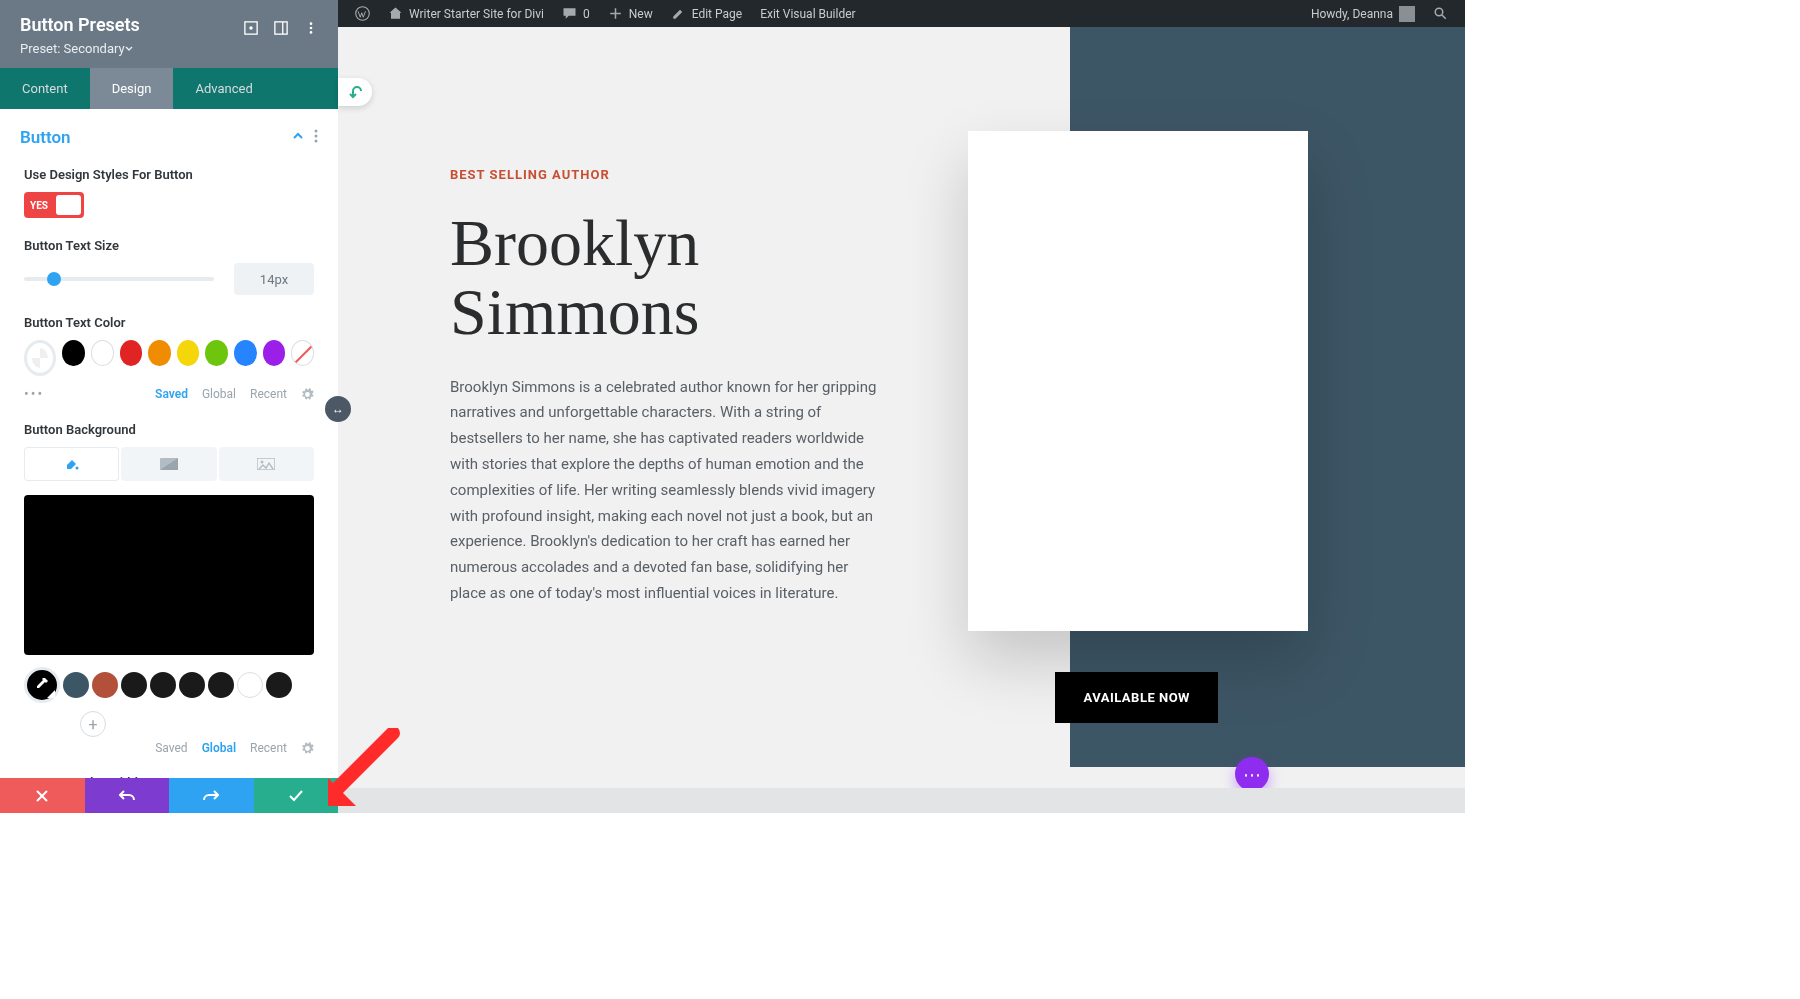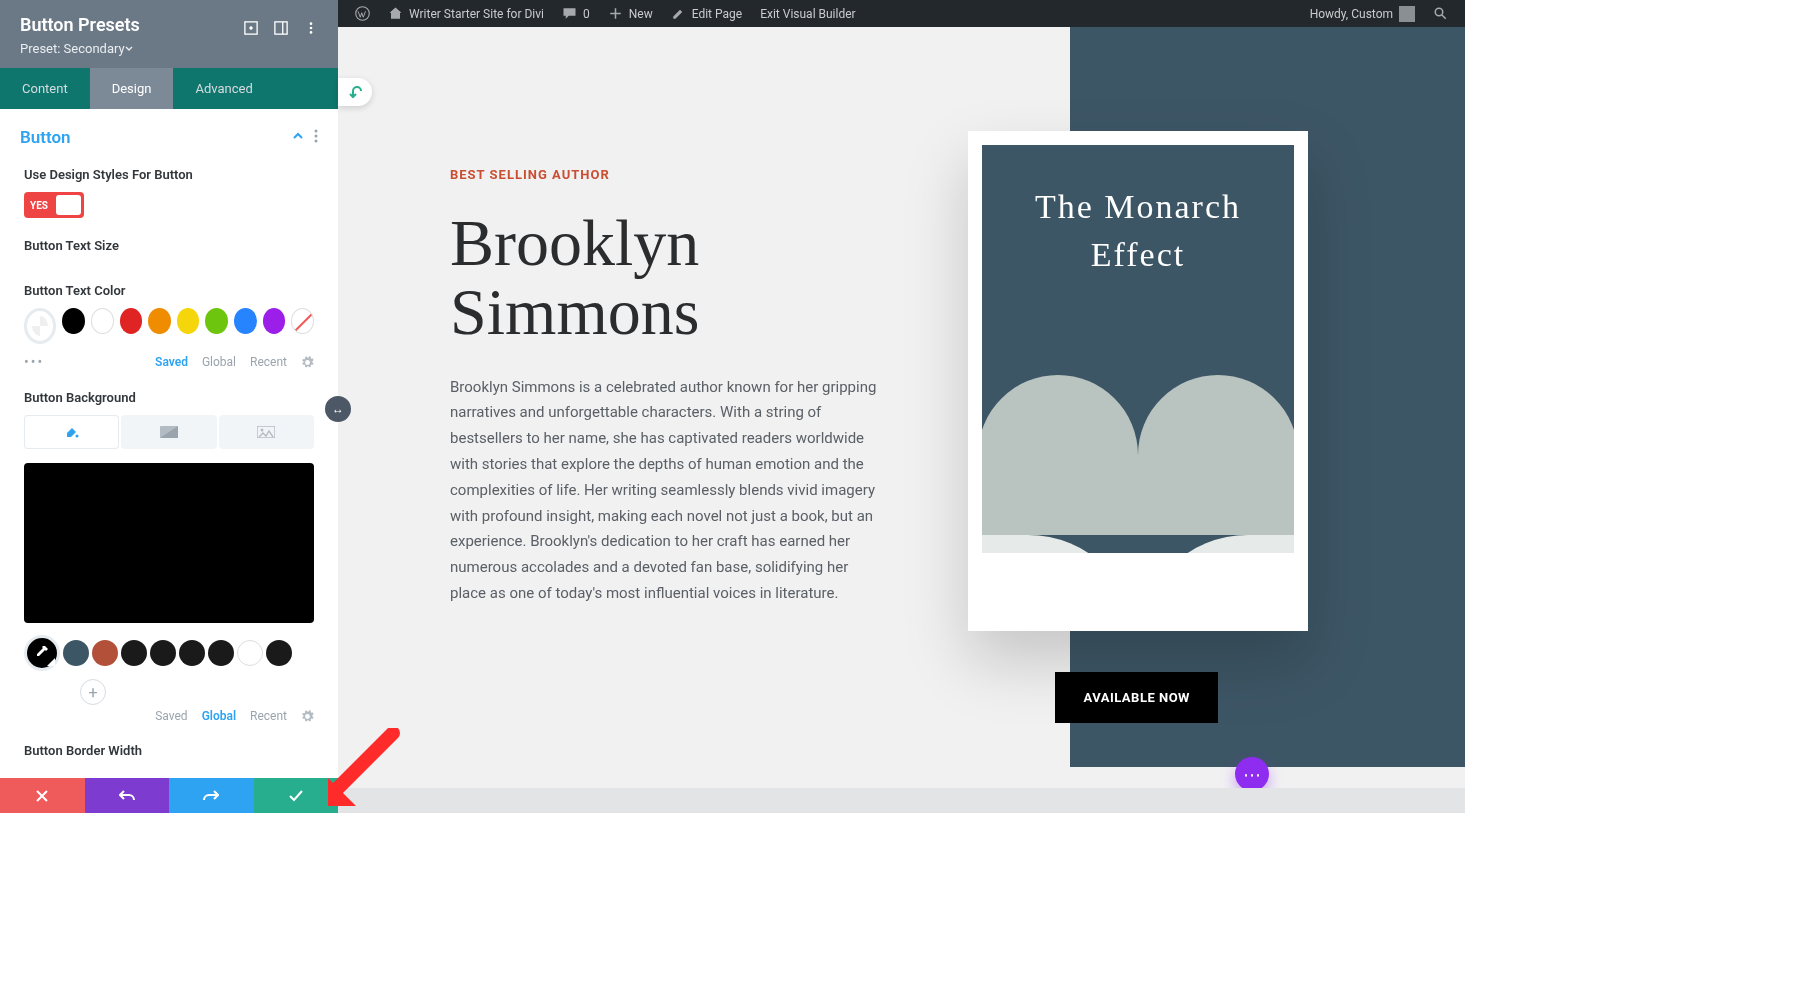--- a/index.html
+++ b/index.html
@@ -140,20 +140,26 @@
       <div class="opt">
         <div class="opt-label">Use Design Styles For Button</div>
         <div class="toggle">
           <span>YES</span>
             <div class="knob"></div>
         </div>
       </div>
 
       <div class="opt">
         <div class="opt-label">Button Text Size</div>
+        <div class="slider-row">
+          <div class="slider">
+              <div class="thumb" style="left:12%"></div>
+            </div>
+          <div class="valbox">14px</div>
+        </div>
       </div>
 
       <div class="opt">
         <div class="opt-label">Button Text Color</div>
         <div class="swatches">
           <div class="sw big"></div>
           <div class="sw" style="background:#000"></div>
           <div class="sw" style="background:#fff;border:1px solid #ddd"></div>
           <div class="sw" style="background:#e02424"></div>
           <div class="sw" style="background:#f08c00"></div>
@@ -257,27 +263,20 @@
   </div>
 
   <div class="canvas">
     <div class="dark-block"></div>
     <div class="hero">
       <div class="kicker">BEST SELLING AUTHOR</div>
       <div class="h1">Brooklyn<br>Simmons</div>
       <div class="para">Brooklyn Simmons is a celebrated author known for her gripping narratives and unforgettable characters. With a string of bestsellers to her name, she has captivated readers worldwide with stories that explore the depths of human emotion and the complexities of life. Her writing seamlessly blends vivid imagery with profound insight, making each novel not just a book, but an experience. Brooklyn's dedication to her craft has earned her numerous accolades and a devoted fan base, solidifying her place as one of today's most influential voices in literature.</div>
     </div>
     <div class="book">
-      <div class="book-cover">
-        <div class="book-title">The&nbsp;Monarch<br>Effect</div>
-        <div class="shape s1"></div>
-          <div class="shape s2"></div>
-          <div class="shape s3"></div>
-          <div class="shape s4"></div>
-      </div>
     </div>
     <div class="cta">AVAILABLE NOW</div>
     <div class="fab">⋯</div>
     <div class="pagefoot"></div>
   </div>
 
   <div class="wpbar">
     <div class="item">
         <svg viewBox="0 0 20 20">
           <circle cx="10" cy="10" r="9" fill="none" stroke="#a7aaad" stroke-width="1.5"></circle>
@@ -306,21 +305,21 @@
         <svg viewBox="0 0 20 20">
           <path d="M3 14l9-9 3 3-9 9H3v-3z" fill="#a7aaad"></path>
         </svg>
         <span>Edit Page</span>
       </div>
     <div class="item">
         <span>Exit Visual Builder</span>
       </div>
     <div class="spacer"></div>
     <div class="item">
-        <span>Howdy, Custom</span>
+        <span>Howdy, Deanna</span>
         <div class="avatar"></div>
       </div>
     <div class="item">
         <svg viewBox="0 0 20 20">
           <circle cx="8" cy="8" r="5" fill="none" stroke="#a7aaad" stroke-width="2"></circle>
           <line x1="12" y1="12" x2="17" y2="17" stroke="#a7aaad" stroke-width="2"></line>
         </svg>
       </div>
   </div>
 

